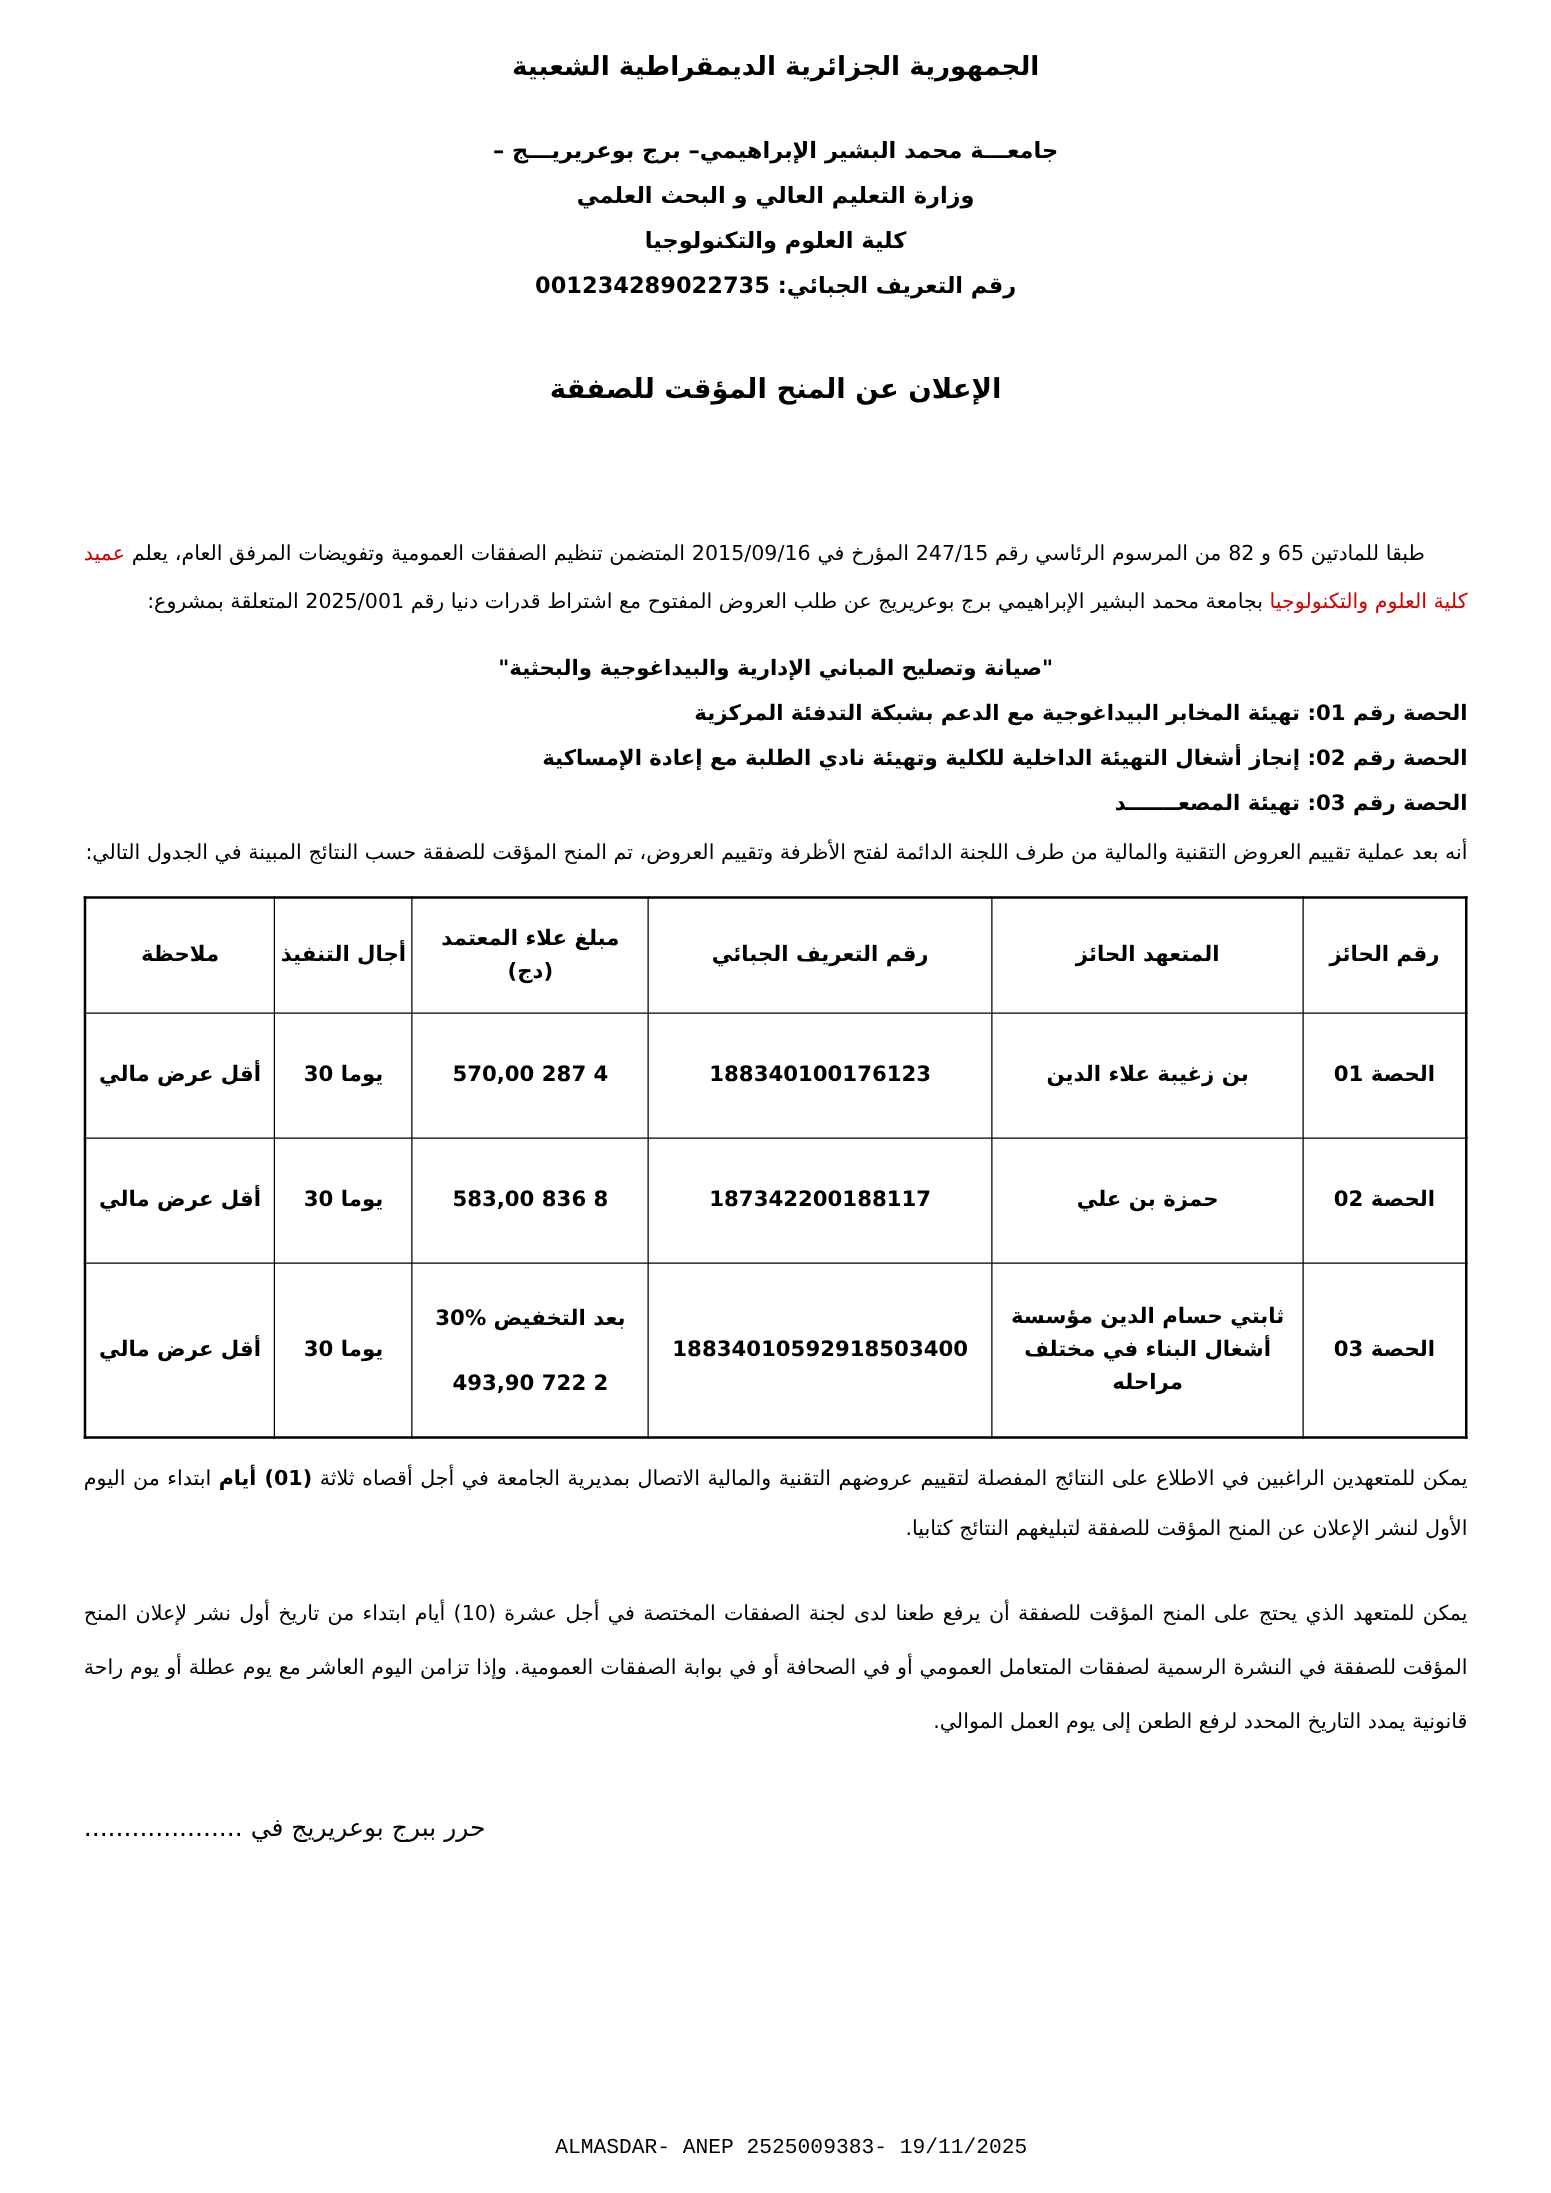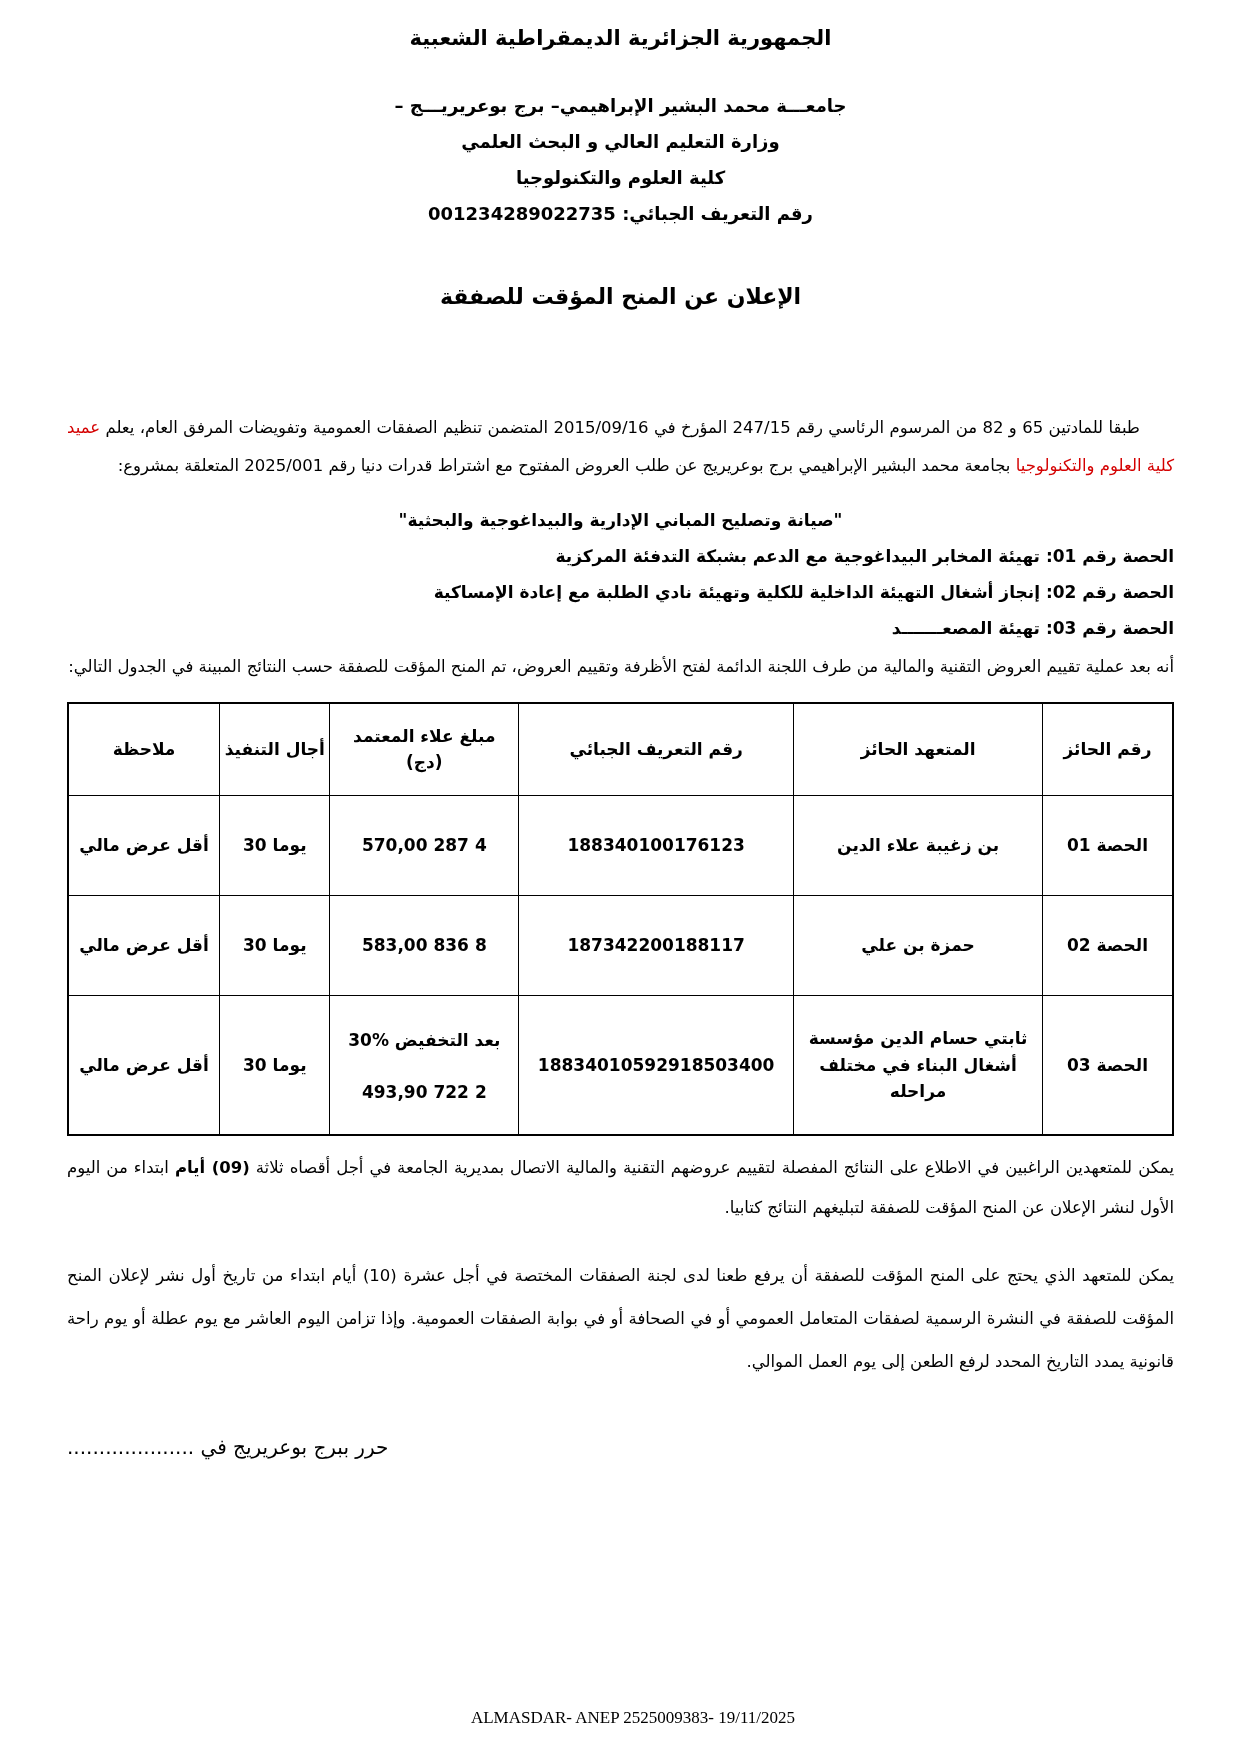--- a/index.html
+++ b/index.html
@@ -2,21 +2,21 @@
 <html lang="ar" dir="rtl"><head>
 <meta charset="utf-8">
 <style>
   html,body{margin:0;padding:0;background:#ffffff;}
   body{font-family:"DejaVu Sans",sans-serif;color:#000;}
   .page{
     position:relative;
     width:1241px;height:1754px;
     margin:0 auto;background:#fff;
     box-sizing:border-box;
-    padding:0 67px;
+    padding:15px 67px;
     direction:rtl;
     overflow:hidden;
     border-radius:11px;
   }
   .republic{padding-top:26px;text-align:center;font-size:21px;font-weight:bold;}
   .ministry-block{margin-top:38px;text-align:center;font-weight:bold;font-size:18px;line-height:36px;}
   .doc-title{margin-top:52px;text-align:center;font-size:22px;font-weight:bold;}
   .intro{margin-top:100px;font-size:16.5px;line-height:38px;text-align:justify;text-indent:34px;}
   .red{color:#d40000;}
   .project-title{text-align:center;font-weight:bold;font-size:17px;line-height:36px;margin-top:6px;}
@@ -54,21 +54,21 @@
   td.deadline{direction:ltr;}
   td.amount3 .amt-note{margin-top:3px;}
   td.amount3 .amt-val{margin-top:26px;margin-bottom:0;}
   .consult{margin-top:12px;font-size:16.5px;line-height:40px;text-align:justify;}
   .consult b{font-weight:bold;}
   .appeal{margin-top:26px;font-size:16.5px;line-height:43px;text-align:justify;}
   .signature{margin-top:52px;font-size:20px;font-weight:normal;text-align:left;}
   .footer{
     position:absolute;left:0;right:15px;bottom:26px;
     text-align:center;font-size:17px;direction:ltr;
-    font-family:Liberation Serif, serif;
+    font-family:Liberation Mono, monospace;
     margin-left:40px;
   }
 </style>
 </head>
 <body>
 
 <div class="page">
 
   <div class="republic">الجمهورية الجزائرية الديمقراطية الشعبية</div>
 
@@ -134,21 +134,21 @@
       <td class="amount3">
         <div class="amt-note">بعد التخفيض %30</div>
         <div class="amt-val">2 722 493,90</div>
       </td>
       <td class="deadline">30 يوما</td>
       <td>أقل عرض مالي</td>
     </tr>
   </tbody>
     </table>
 
-  <p class="consult"><span>يمكن للمتعهدين الراغبين في الاطلاع على النتائج المفصلة لتقييم عروضهم التقنية والمالية الاتصال بمديرية الجامعة في أجل أقصاه ثلاثة </span><b>(09) أيام</b><span> ابتداء من اليوم الأول لنشر الإعلان عن المنح المؤقت للصفقة لتبليغهم النتائج كتابيا.</span></p>
+  <p class="consult"><span>يمكن للمتعهدين الراغبين في الاطلاع على النتائج المفصلة لتقييم عروضهم التقنية والمالية الاتصال بمديرية الجامعة في أجل أقصاه ثلاثة </span><b>(01) أيام</b><span> ابتداء من اليوم الأول لنشر الإعلان عن المنح المؤقت للصفقة لتبليغهم النتائج كتابيا.</span></p>
 
   <p class="appeal">يمكن للمتعهد الذي يحتج على المنح المؤقت للصفقة أن يرفع طعنا لدى لجنة الصفقات المختصة في أجل عشرة (10) أيام ابتداء من تاريخ أول نشر لإعلان المنح المؤقت للصفقة في النشرة الرسمية لصفقات المتعامل العمومي أو في الصحافة أو في بوابة الصفقات العمومية. وإذا تزامن اليوم العاشر مع يوم عطلة أو يوم راحة قانونية يمدد التاريخ المحدد لرفع الطعن إلى يوم العمل الموالي.</p>
 
   <div class="signature">حرر ببرج بوعريريج في ....................</div>
 
   <div class="footer">ALMASDAR- ANEP 2525009383- 19/11/2025</div>
 
 </div>
 
 </body></html>

